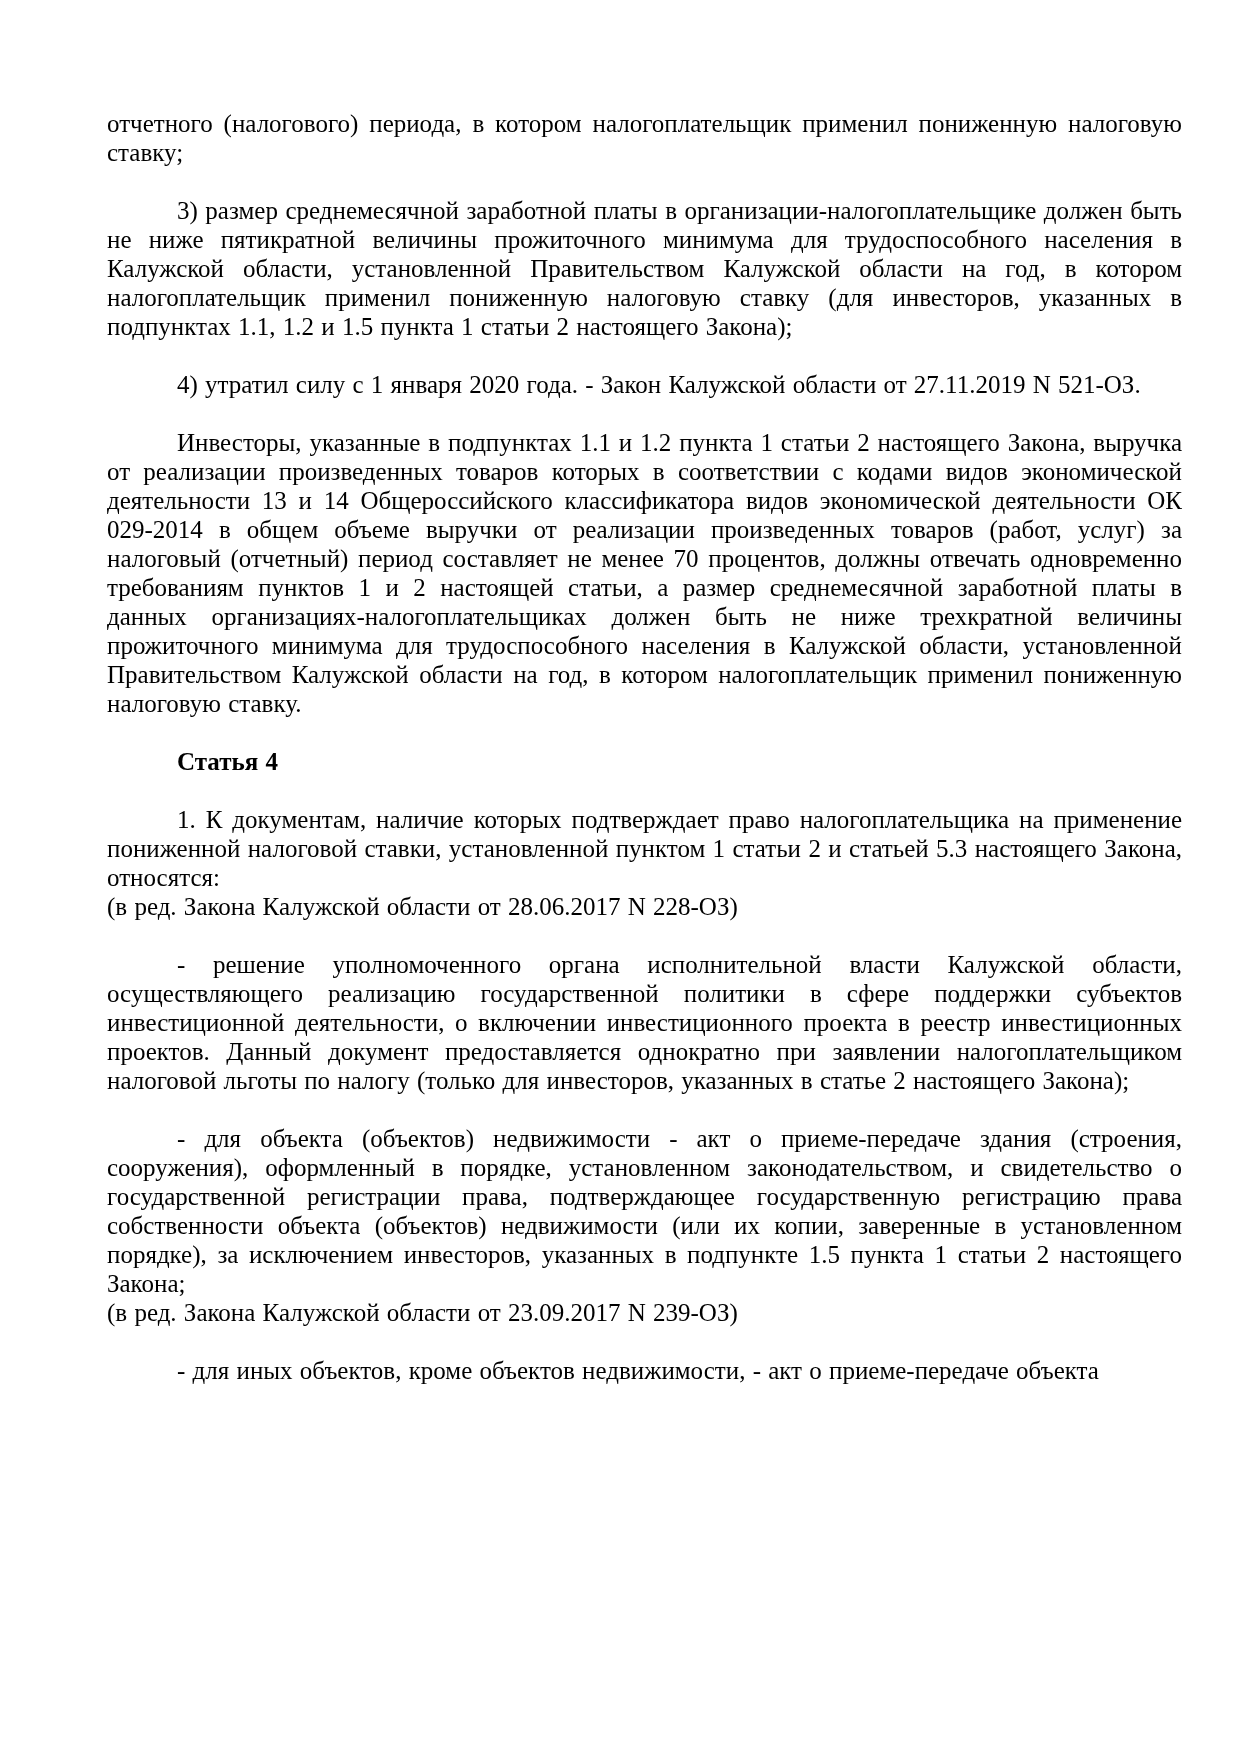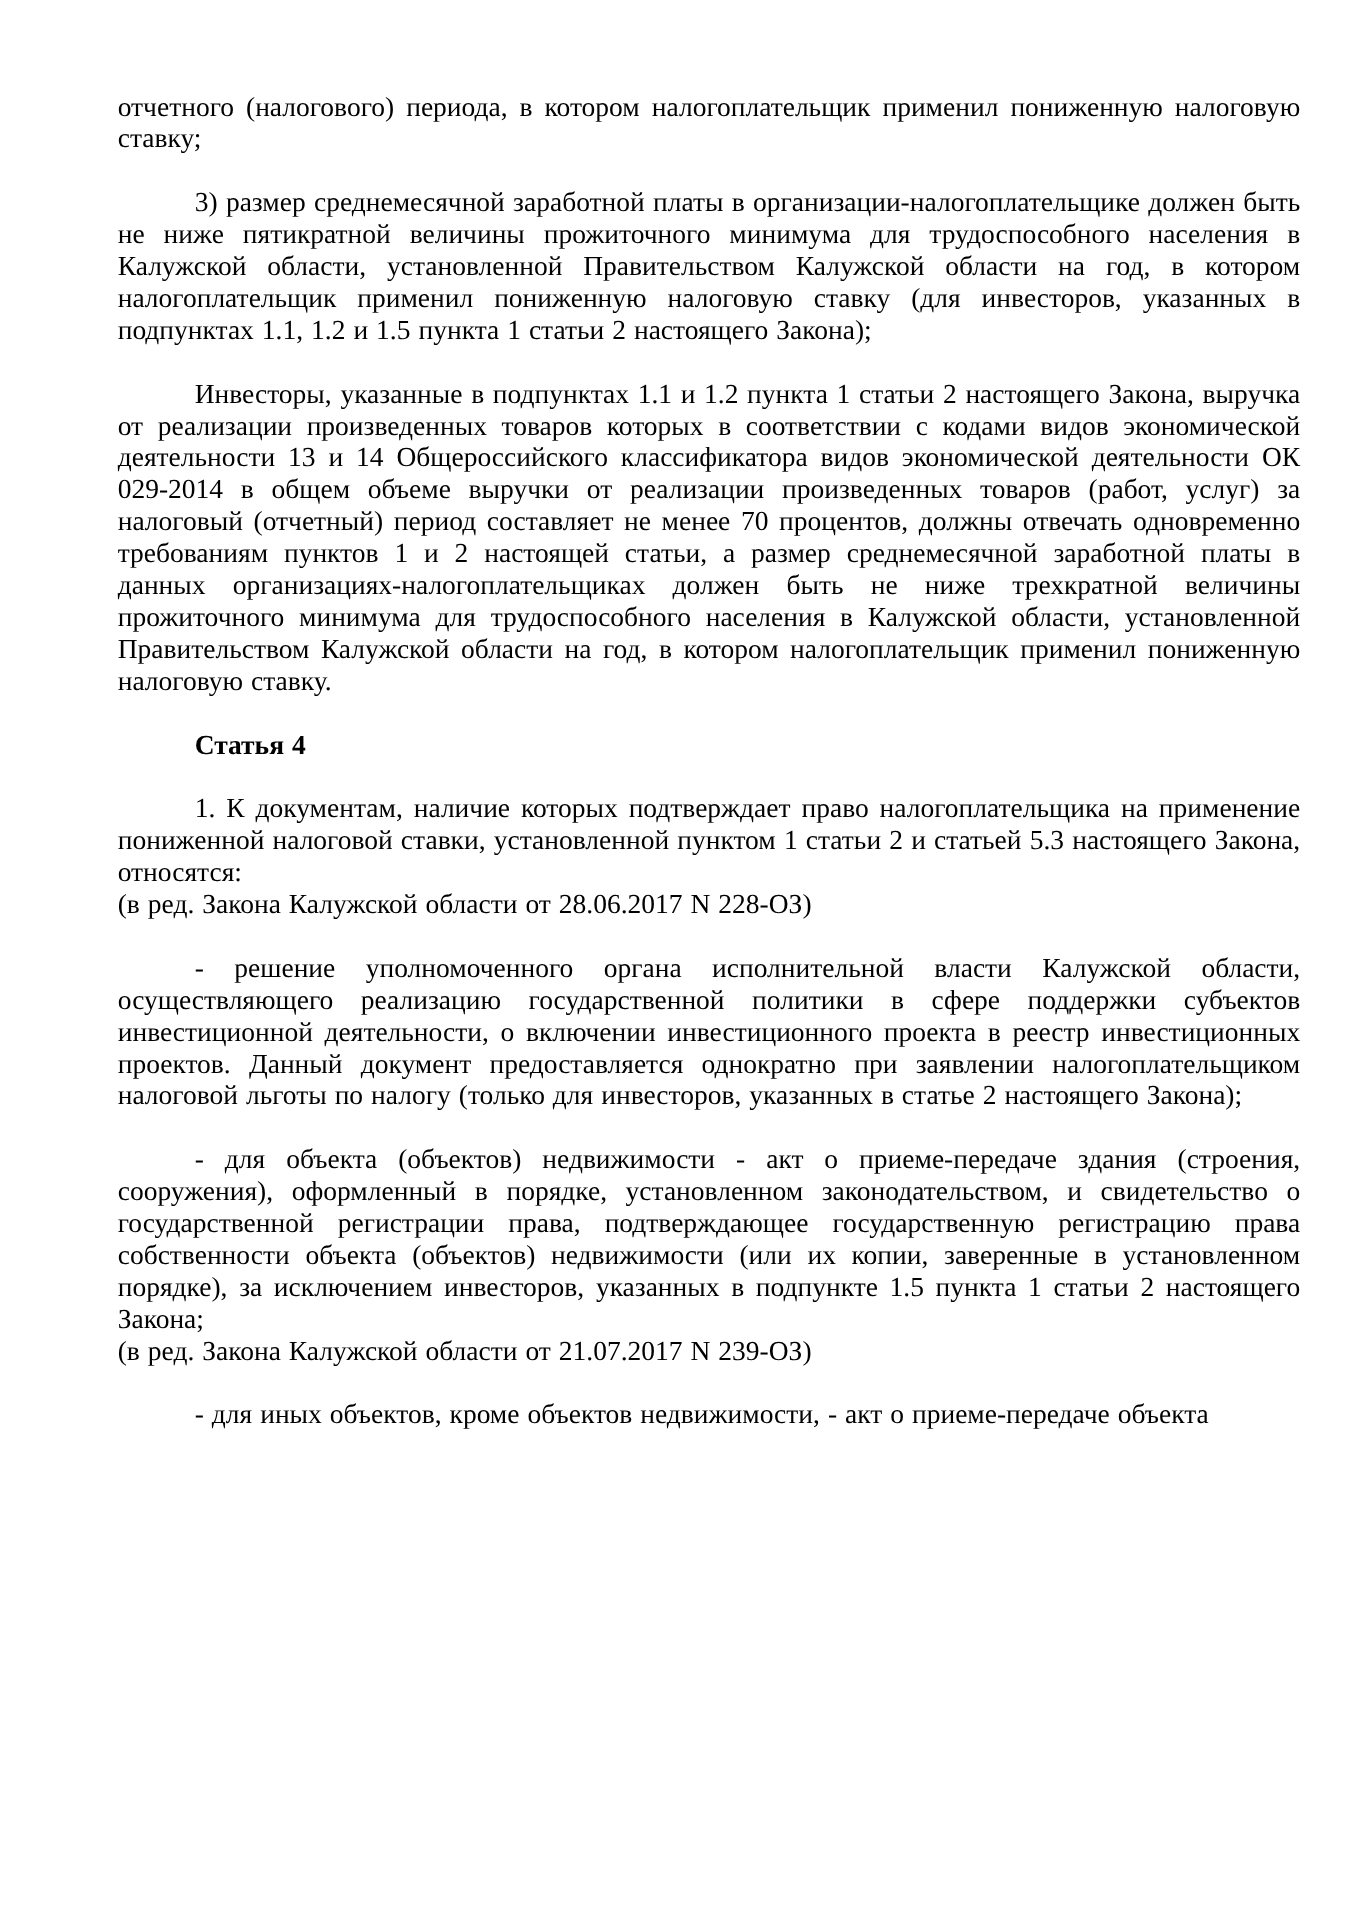--- a/index.html
+++ b/index.html
@@ -6,21 +6,21 @@
     margin: 0;
     padding: 0;
     background: #ffffff;
   }
   .page {
     position: relative;
     width: 1240px;
     height: 1754px;
     background: #ffffff;
     box-sizing: border-box;
-    padding: 83px 58px 0 107px;
+    padding: 109px 58px 0 107px;
     color: #000000;
     font-family: "Liberation Serif", "DejaVu Serif", serif;
     font-size: 25px;
     line-height: 29px;
     overflow: hidden;
   }
   .page p {
     margin: 0;
     padding: 0;
     text-align: justify;
@@ -51,32 +51,33 @@
 <body>
 
 <div class="page">
 
   <p class="cont">отчетного (налогового) периода, в котором налогоплательщик применил пониженную налоговую ставку;</p>
 
 
   <p class="para">3) размер среднемесячной заработной платы в организации-налогоплательщике должен быть не ниже пятикратной величины прожиточного минимума для трудоспособного населения в Калужской области, установленной Правительством Калужской области на год, в котором налогоплательщик применил пониженную налоговую ставку (для инвесторов, указанных в подпунктах 1.1, 1.2 и 1.5 пункта 1 статьи 2 настоящего Закона);</p>
 
 
+  <p class="para">4) утратил силу с 1 января 2020 года. - Закон Калужской области от 27.11.2019 N 521-ОЗ.</p>
 
   <p class="para">Инвесторы, указанные в подпунктах 1.1 и 1.2 пункта 1 статьи 2 настоящего Закона, выручка от реализации произведенных товаров которых в соответствии с кодами видов экономической деятельности 13 и 14 Общероссийского классификатора видов экономической деятельности ОК 029-2014 в общем объеме выручки от реализации произведенных товаров (работ, услуг) за налоговый (отчетный) период составляет не менее 70 процентов, должны отвечать одновременно требованиям пунктов 1 и 2 настоящей статьи, а размер среднемесячной заработной платы в данных организациях-налогоплательщиках должен быть не ниже трехкратной величины прожиточного минимума для трудоспособного населения в Калужской области, установленной Правительством Калужской области на год, в котором налогоплательщик применил пониженную налоговую ставку.</p>
 
 
   <p class="heading">Статья 4</p>
 
   <p class="para">1. К документам, наличие которых подтверждает право налогоплательщика на применение пониженной налоговой ставки, установленной пунктом 1 статьи 2 и статьей 5.3 настоящего Закона, относятся:</p>
 
   <p class="ref">(в ред. Закона Калужской области от 28.06.2017 N 228-ОЗ)</p>
 
   <p class="para">- решение уполномоченного органа исполнительной власти Калужской области, осуществляющего реализацию государственной политики в сфере поддержки субъектов инвестиционной деятельности, о включении инвестиционного проекта в реестр инвестиционных проектов. Данный документ предоставляется однократно при заявлении налогоплательщиком налоговой льготы по налогу (только для инвесторов, указанных в статье 2 настоящего Закона);</p>
 
 
   <p class="para">- для объекта (объектов) недвижимости - акт о приеме-передаче здания (строения, сооружения), оформленный в порядке, установленном законодательством, и свидетельство о государственной регистрации права, подтверждающее государственную регистрацию права собственности объекта (объектов) недвижимости (или их копии, заверенные в установленном порядке), за исключением инвесторов, указанных в подпункте 1.5 пункта 1 статьи 2 настоящего Закона;</p>
 
-  <p class="ref">(в ред. Закона Калужской области от 21.07.2017 N 239-ОЗ)</p>
+  <p class="ref">(в ред. Закона Калужской области от 23.09.2017 N 239-ОЗ)</p>
 
   <p class="para">- для иных объектов, кроме объектов недвижимости, - акт о приеме-передаче объекта</p>
 
 </div>
 
 </body></html>

